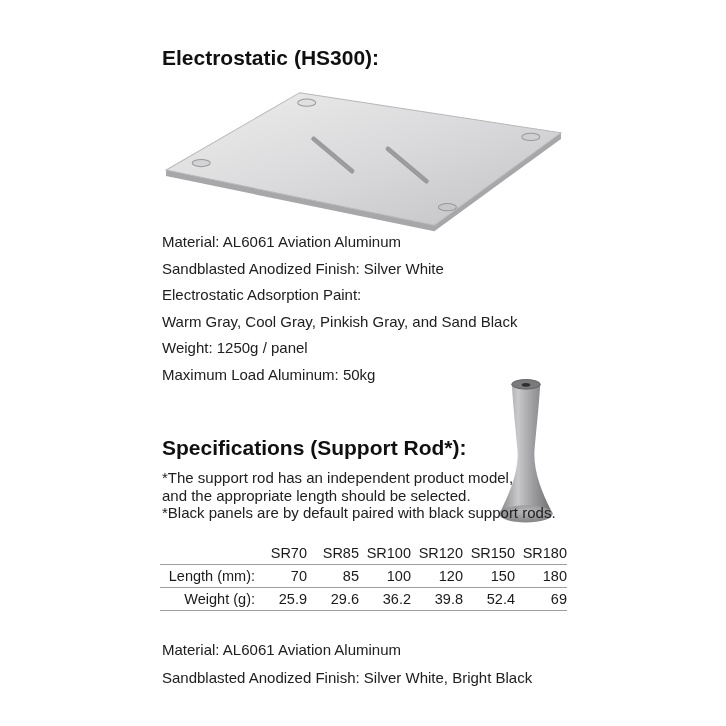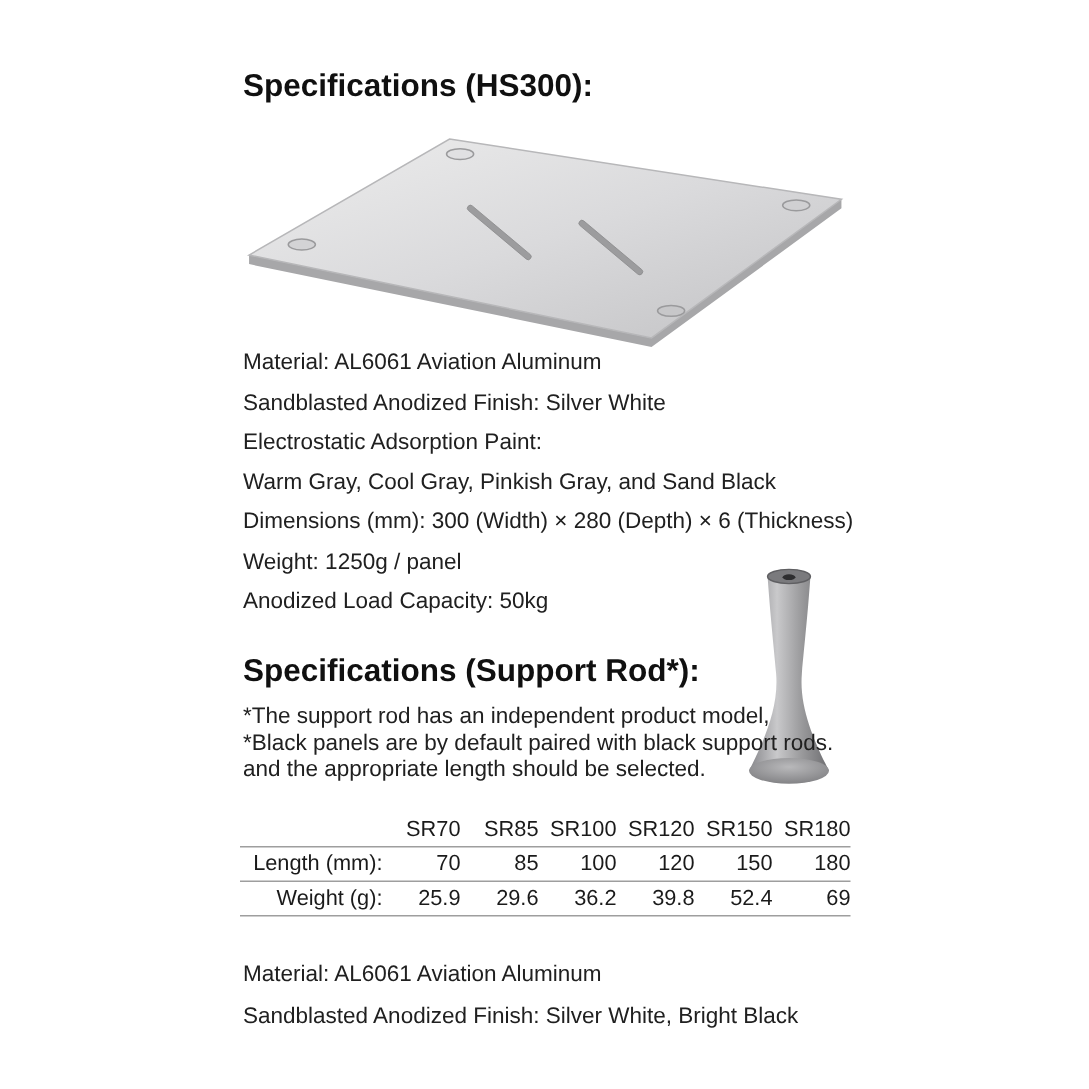--- a/index.html
+++ b/index.html
@@ -29,21 +29,21 @@
   .t-cell.t-label { width:95px; text-align:right; }
 
   .footer-specs { position:absolute; left:162px; top:636px; font-size:15px; line-height:28px; color:#202020; }
   .footer-specs div { white-space:nowrap; }
 </style>
 </head>
 <body>
 
 <div class="page">
 
-  <div class="title" id="title-panel">Specifications (HS300):</div>
+  <div class="title" id="title-panel">Electrostatic (HS300):</div>
 
   <svg class="panel-img" viewBox="0 0 412 150" aria-hidden="true">
     <defs>
       <linearGradient id="plateGrad" x1="0" y1="0" x2="1" y2="1">
         <stop offset="0" stop-color="#ededed"></stop>
         <stop offset="0.5" stop-color="#dadadc"></stop>
         <stop offset="1" stop-color="#c2c2c4"></stop>
       </linearGradient>
     </defs>
     <polygon points="10,85 277,140 403,48 403,54 277,146 10,91" fill="#a7a7a9"></polygon>
@@ -56,23 +56,22 @@
       <rect x="-27" y="-2" width="54" height="4" rx="2" transform="translate(176,70) rotate(40)"></rect>
       <rect x="-27" y="-2" width="54" height="4" rx="2" transform="translate(250,80) rotate(40)"></rect>
     </g>
   </svg>
 
   <div class="spec-list">
     <div>Material: AL6061 Aviation Aluminum</div>
     <div>Sandblasted Anodized Finish: Silver White</div>
     <div>Electrostatic Adsorption Paint:</div>
     <div>Warm Gray, Cool Gray, Pinkish Gray, and Sand Black</div>
-    <div>Dimensions (mm): 300 (Width) × 280 (Depth) × 6 (Thickness)</div>
     <div>Weight: 1250g / panel</div>
-    <div>Anodized Load Capacity: 50kg</div>
+    <div>Maximum Load Aluminum: 50kg</div>
   </div>
 
   <div class="title" id="title-rod">Specifications (Support Rod*):</div>
 
   <svg class="rod-img" viewBox="0 0 84 168" aria-hidden="true">
     <defs>
       <linearGradient id="rodGrad" x1="0" y1="0" x2="1" y2="0">
         <stop offset="0" stop-color="#86868a"></stop>
         <stop offset="0.35" stop-color="#c9c9cb"></stop>
         <stop offset="0.65" stop-color="#9b9b9d"></stop>
@@ -84,22 +83,22 @@
       </radialGradient>
     </defs>
     <path d="M 27 14 C 29 42, 31 60, 33 82 C 35 106, 24 130, 14 150 L 70 150 C 60 130, 49 106, 51 82 C 53 60, 55 42, 57 14 Z" fill="url(#rodGrad)"></path>
     <ellipse cx="42" cy="150" rx="28" ry="9" fill="url(#baseGrad)"></ellipse>
     <ellipse cx="42" cy="14" rx="15" ry="5" fill="#7a7a7d" stroke="#5f5f62" stroke-width="1"></ellipse>
     <ellipse cx="42" cy="14.5" rx="4.5" ry="2" fill="#2e2e30"></ellipse>
   </svg>
 
   <div class="notes">
     <div>*The support rod has an independent product model,</div>
+    <div>and the appropriate length should be selected.</div>
     <div>*Black panels are by default paired with black support rods.</div>
-    <div>and the appropriate length should be selected.</div>
   </div>
 
   <div class="spec-table">
     <div class="t-row t-header bordered">
       <div class="t-cell t-label"></div>
       <div class="t-cell">SR70</div>
       <div class="t-cell">SR85</div>
       <div class="t-cell">SR100</div>
       <div class="t-cell">SR120</div>
       <div class="t-cell">SR150</div>

